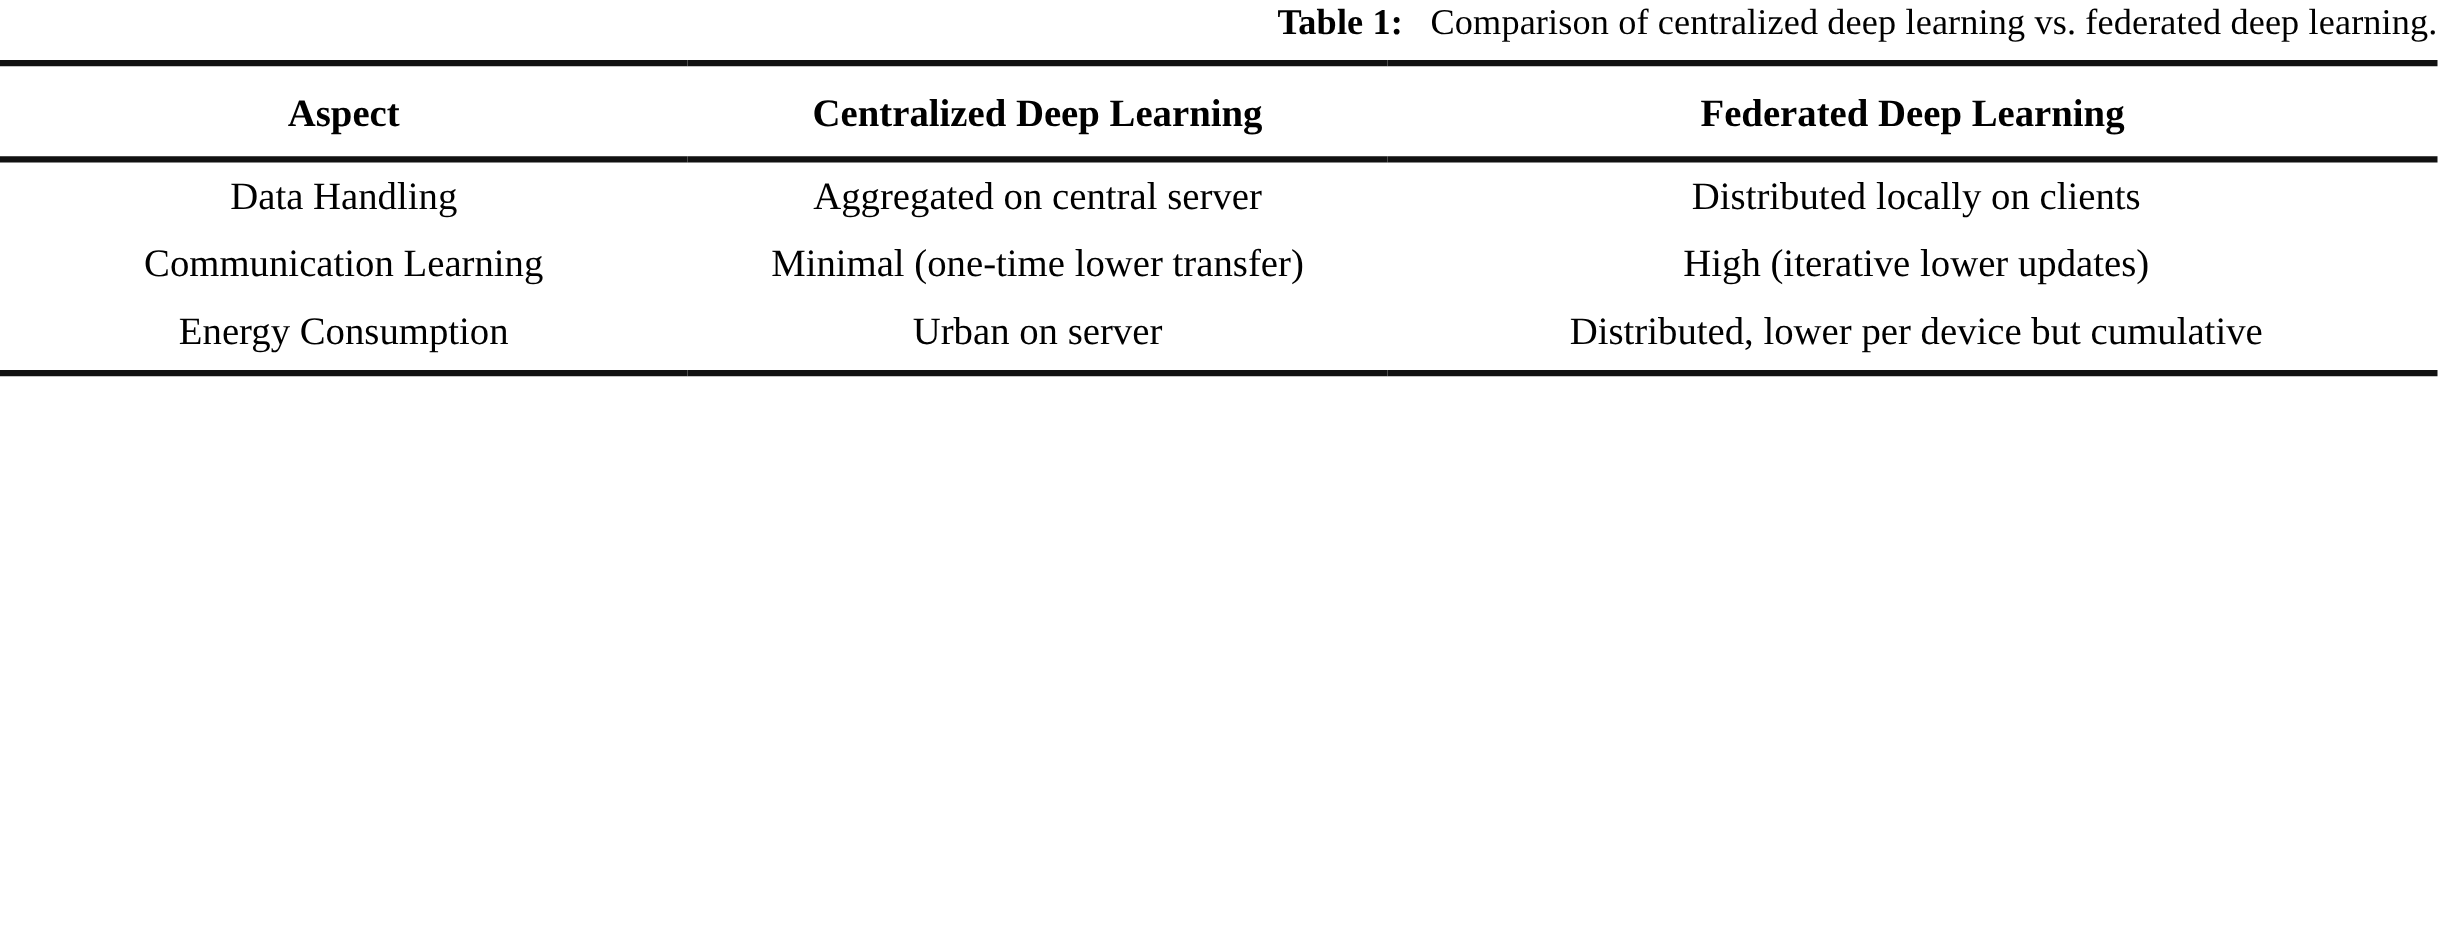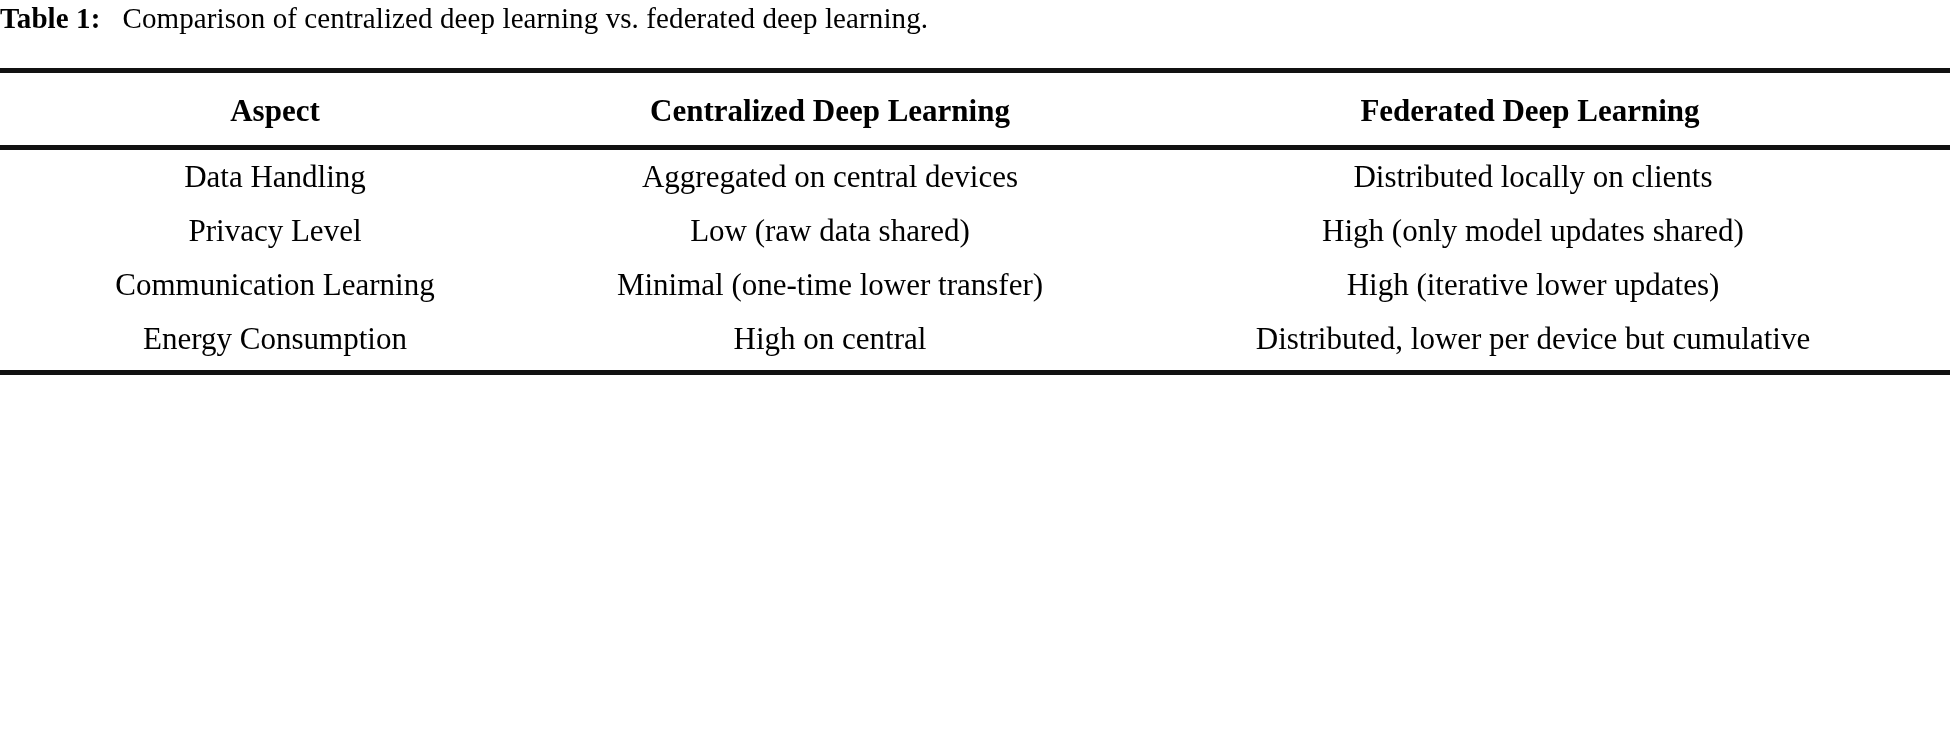--- a/index.html
+++ b/index.html
@@ -23,37 +23,37 @@
     height: 745px;
     box-sizing: border-box;
   }
 
   
   .caption {
     position: absolute;
     top: 0px;
     left: 0;
     width: 1950px;
-    text-align: left;
+    text-align: right;
     font-size: 29px;
     line-height: 36px;
     letter-spacing: 0.1px;
     white-space: nowrap;
   }
   .caption .cap-label {
     font-weight: bold;
   }
   .caption .cap-text {
     font-weight: normal;
   }
 
   
   .table-wrap {
     position: absolute;
-    top: 68px;
+    top: 48px;
     left: 0;
     width: 1950px;
   }
 
   table.tbl {
     width: 1950px;
     border-collapse: collapse;
     table-layout: fixed;
   }
 
@@ -128,36 +128,31 @@
         <tr class="rule-mid">
           <td></td>
           <td></td>
           <td></td>
         </tr>
       </thead>
 
       <tbody>
         <tr>
           <td class="col-aspect">Data Handling</td>
-          <td class="col-central">Aggregated on central devices</td>
+          <td class="col-central">Aggregated on central server</td>
           <td class="col-fed">Distributed locally on clients</td>
-        </tr>
-        <tr>
-          <td class="col-aspect">Privacy Level</td>
-          <td class="col-central">Low (raw data shared)</td>
-          <td class="col-fed">High (only model updates shared)</td>
         </tr>
         <tr>
           <td class="col-aspect">Communication Learning</td>
           <td class="col-central">Minimal (one-time lower transfer)</td>
           <td class="col-fed">High (iterative lower updates)</td>
         </tr>
         <tr>
           <td class="col-aspect">Energy Consumption</td>
-          <td class="col-central">High on central</td>
+          <td class="col-central">Urban on server</td>
           <td class="col-fed">Distributed, lower per device but cumulative</td>
         </tr>
         <tr class="spacer">
           <td></td>
           <td></td>
           <td></td>
         </tr>
         <tr class="rule-bot">
           <td></td>
           <td></td>

